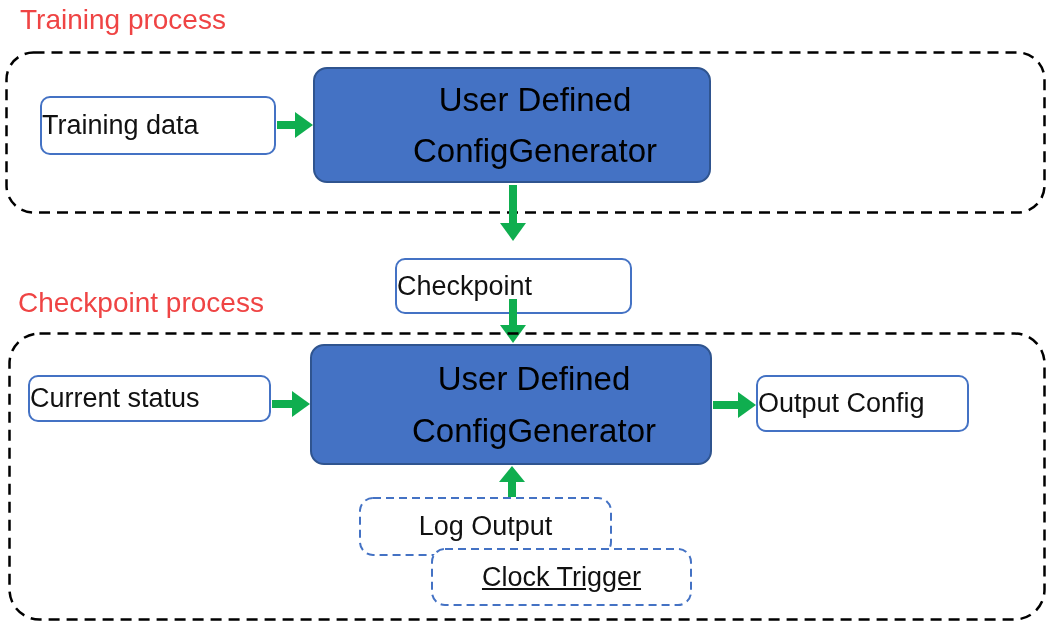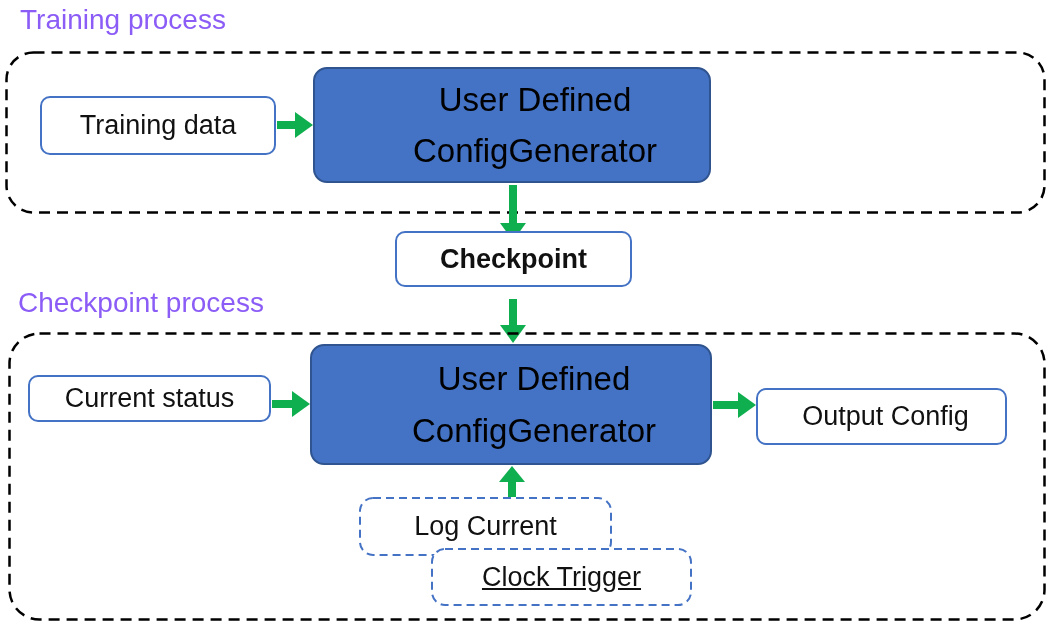--- a/index.html
+++ b/index.html
@@ -12,38 +12,38 @@
     position: relative;
     width: 1057px;
     height: 631px;
     background: #ffffff;
     overflow: hidden;
   }
 
   .section-label {
     position: absolute;
     font-size: 28px;
-    color: #8b5cf6;
+    color: #ef4444;
     white-space: nowrap;
     line-height: 1.1;
   }
 
   .dashed-container {
     position: absolute;
     pointer-events: none;
   }
 
   .io-box {
     position: absolute;
     background: #ffffff;
     border: 2px solid #4472C4;
     border-radius: 10px;
     display: flex;
     align-items: center;
-    justify-content: center;
+    justify-content: flex-start;
     font-size: 27px;
     color: #111111;
     box-sizing: border-box;
     white-space: nowrap;
   }
 
   .blue-box {
     position: absolute;
     background: #4472C4;
     border: 2px solid #2F548F;
@@ -109,21 +109,21 @@
   <div class="blue-box" style="left:313px; top:67px; width:398px; height:116px;">
     <div>User Defined</div>
     <div>ConfigGenerator</div>
   </div>
 
   <div class="arrow arrow-down" style="left:500px; top:185px; width:26px; height:56px;">
     <div class="shaft" style="left:9px; top:0; width:8px; height:40px;"></div>
     <div class="head" style="left:0; top:38px; border-width:18px 13px 0 13px;"></div>
   </div>
 
-  <div class="io-box" style="left:395px; top:231px; width:237px; height:56px;font-weight:bold;">
+  <div class="io-box" style="left:395px; top:258px; width:237px; height:56px;">
     <span>Checkpoint</span>
   </div>
 
   <div class="arrow arrow-down" style="left:500px; top:299px; width:26px; height:44px;">
     <div class="shaft" style="left:9px; top:0; width:8px; height:28px;"></div>
     <div class="head" style="left:0; top:26px; border-width:18px 13px 0 13px;"></div>
   </div>
 
   <div class="section-label" style="left:18px; top:288px;">Checkpoint process</div>
 
@@ -143,34 +143,34 @@
   <div class="blue-box" style="left:310px; top:344px; width:402px; height:121px;">
     <div>User Defined</div>
     <div>ConfigGenerator</div>
   </div>
 
   <div class="arrow arrow-right" style="left:713px; top:392px; width:43px; height:26px;">
     <div class="shaft" style="left:0; top:9px; width:27px; height:8px;"></div>
     <div class="head" style="left:25px; top:0; border-width:13px 0 13px 18px;"></div>
   </div>
 
-  <div class="io-box" style="left:756px; top:388px; width:251px; height:57px;padding-left:8px;">
+  <div class="io-box" style="left:756px; top:375px; width:213px; height:57px;">
     <span>Output Config</span>
   </div>
 
   <div class="arrow arrow-up" style="left:499px; top:466px; width:26px; height:31px;">
     <div class="head" style="left:0; top:0; border-width:0 13px 16px 13px;"></div>
     <div class="shaft" style="left:9px; top:14px; width:8px; height:17px;"></div>
   </div>
 
   <div class="trigger-box" style="left:359px; top:497px; width:253px; height:59px;">
     <svg width="253" height="59">
       <rect x="1" y="1" width="251" height="57" rx="13" ry="13" fill="#ffffff" stroke="#4472C4" stroke-width="2" stroke-dasharray="8 5"></rect>
     </svg>
-    <span class="trigger-label">Log Current</span>
+    <span class="trigger-label">Log Output</span>
   </div>
 
   <div class="trigger-box" style="left:431px; top:548px; width:261px; height:58px;text-decoration:underline;">
     <svg width="261" height="58">
       <rect x="1" y="1" width="259" height="56" rx="13" ry="13" fill="#ffffff" stroke="#4472C4" stroke-width="2" stroke-dasharray="8 5"></rect>
     </svg>
     <span class="trigger-label">Clock Trigger</span>
   </div>
 
 </div>

